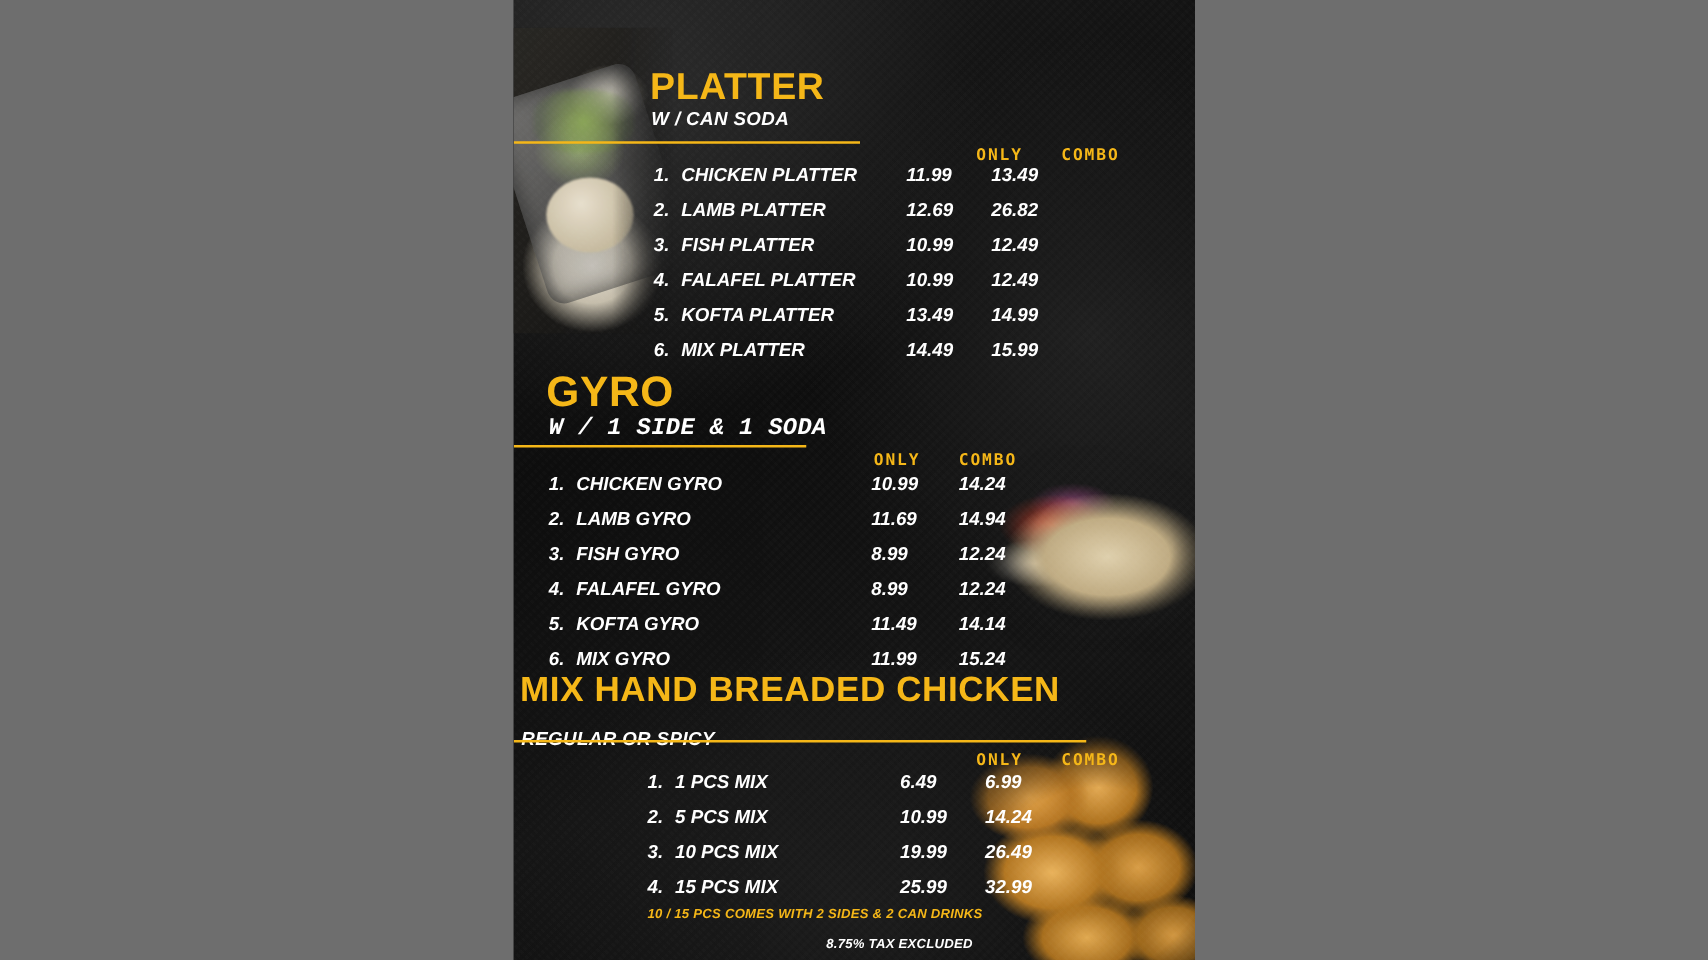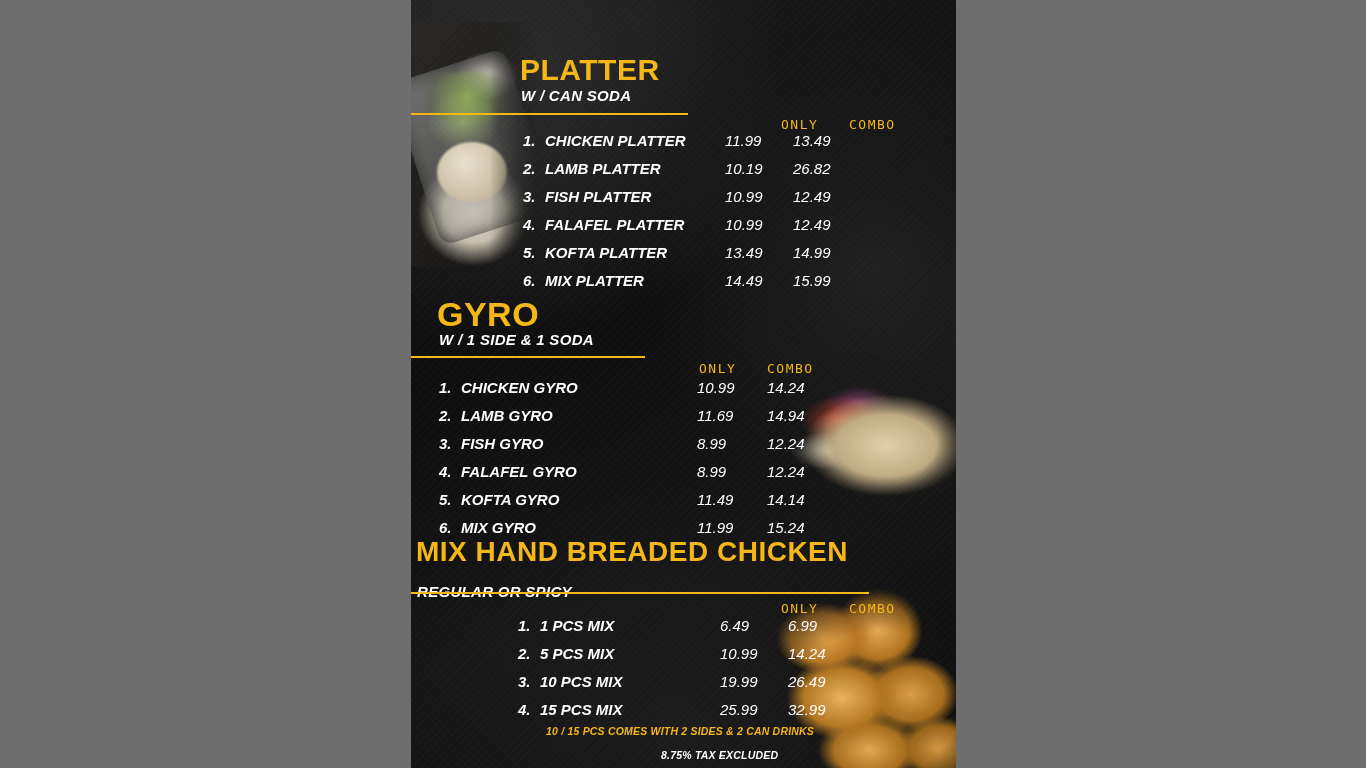--- a/index.html
+++ b/index.html
@@ -128,50 +128,50 @@
     font-style: italic;
     font-weight: 700;
     letter-spacing: 0.3px;
   }
   .rule {
     height: 2px;
     background: #f5b718;
   }
   .col-head {
     color: #f5b718;
-    font-weight: 400;
+    font-weight: 700;
     letter-spacing: 1.5px;
     font-family: "DejaVu Sans Mono", "Liberation Mono", monospace;
     font-size: 13px;
   }
   .item-row {
     display: flex;
     align-items: baseline;
     font-style: italic;
     font-weight: 700;
     color: #fff;
   }
   .item-num { width: 22px; flex: 0 0 22px; }
   .item-name { flex: 1 1 auto; white-space: nowrap; }
-  .price { font-style: italic; font-weight: 400; color: #fff; }
+  .price { font-style: italic; font-weight: 700; color: #fff; }
 
   
   #platter-title { position: absolute; left: 109px; top: 55px; font-size: 30px; }
   #platter-sub   { position: absolute; left: 110px; top: 87px; font-size: 15px; }
   #platter-rule  { position: absolute; left: 0px; top: 113px; width: 277px; }
   #platter-heads { position: absolute; left: 370px; top: 117px; width: 160px; }
   #platter-list  { position: absolute; left: 112px; top: 132px; width: 420px; }
   .platter-row { font-size: 15px; height: 28px; }
   .platter-row .item-name { width: 180px; flex: 0 0 180px; }
   .platter-row .p1 { width: 68px; flex: 0 0 68px; }
   .platter-row .p2 { width: 60px; flex: 0 0 60px; }
 
   
   #gyro-title { position: absolute; left: 26px; top: 297px; font-size: 34px; }
-  #gyro-sub   { position: absolute; left: 28px; top: 331px; font-size: 15px; }
+  #gyro-sub   { position: absolute; left: 28px; top: 331px; font-size: 19px; font-family: Liberation Mono, monospace; }
   #gyro-rule  { position: absolute; left: 0px; top: 356px; width: 234px; }
   #gyro-heads { position: absolute; left: 288px; top: 361px; width: 170px; }
   #gyro-list  { position: absolute; left: 28px; top: 379px; width: 440px; }
   .gyro-row { font-size: 15px; height: 28px; }
   .gyro-row .item-name { width: 236px; flex: 0 0 236px; }
   .gyro-row .p1 { width: 70px; flex: 0 0 70px; }
   .gyro-row .p2 { width: 60px; flex: 0 0 60px; }
 
   
   #mix-title { position: absolute; left: 5px; top: 538px; font-size: 28px; white-space: nowrap; }
@@ -180,21 +180,21 @@
   #mix-heads { position: absolute; left: 370px; top: 601px; width: 160px; }
   #mix-list  { position: absolute; left: 107px; top: 617px; width: 430px; }
   .mix-row { font-size: 15px; height: 28px; }
   .mix-row .item-name { width: 180px; flex: 0 0 180px; }
   .mix-row .p1 { width: 68px; flex: 0 0 68px; }
   .mix-row .p2 { width: 60px; flex: 0 0 60px; }
 
   #mix-note {
     position: absolute; left: 107px; top: 725px;
     color: #f5b718; font-size: 10.5px; font-weight: 700; font-style: italic;
-    letter-spacing: 0.2px; white-space: nowrap; margin-left: 28px;
+    letter-spacing: 0.2px; white-space: nowrap;
   }
   #tax-note {
     position: absolute; left: 250px; top: 749px;
     color: #ffffff; font-size: 10.5px; font-weight: 700; font-style: italic;
     letter-spacing: 0.2px; white-space: nowrap;
   }
 
   .heads-inner { display: flex; }
   .heads-inner .h1 { width: 68px; flex: 0 0 68px; }
 </style>
@@ -228,21 +228,21 @@
       <div id="platter-list">
         <div class="item-row platter-row">
           <div class="item-num">1.</div>
           <div class="item-name">CHICKEN PLATTER</div>
           <div class="price p1">11.99</div>
           <div class="price p2">13.49</div>
         </div>
         <div class="item-row platter-row">
           <div class="item-num">2.</div>
           <div class="item-name">LAMB PLATTER</div>
-          <div class="price p1">10.19</div>
+          <div class="price p1">12.69</div>
           <div class="price p2">26.82</div>
         </div>
         <div class="item-row platter-row">
           <div class="item-num">3.</div>
           <div class="item-name">FISH PLATTER</div>
           <div class="price p1">10.99</div>
           <div class="price p2">12.49</div>
         </div>
         <div class="item-row platter-row">
           <div class="item-num">4.</div>

